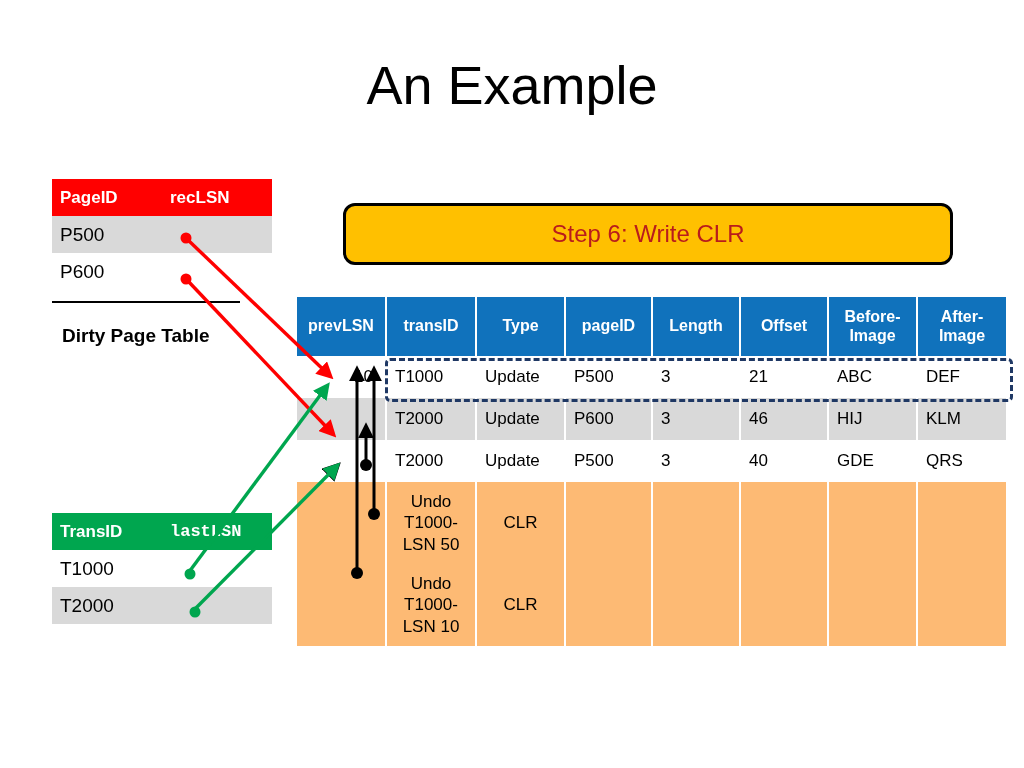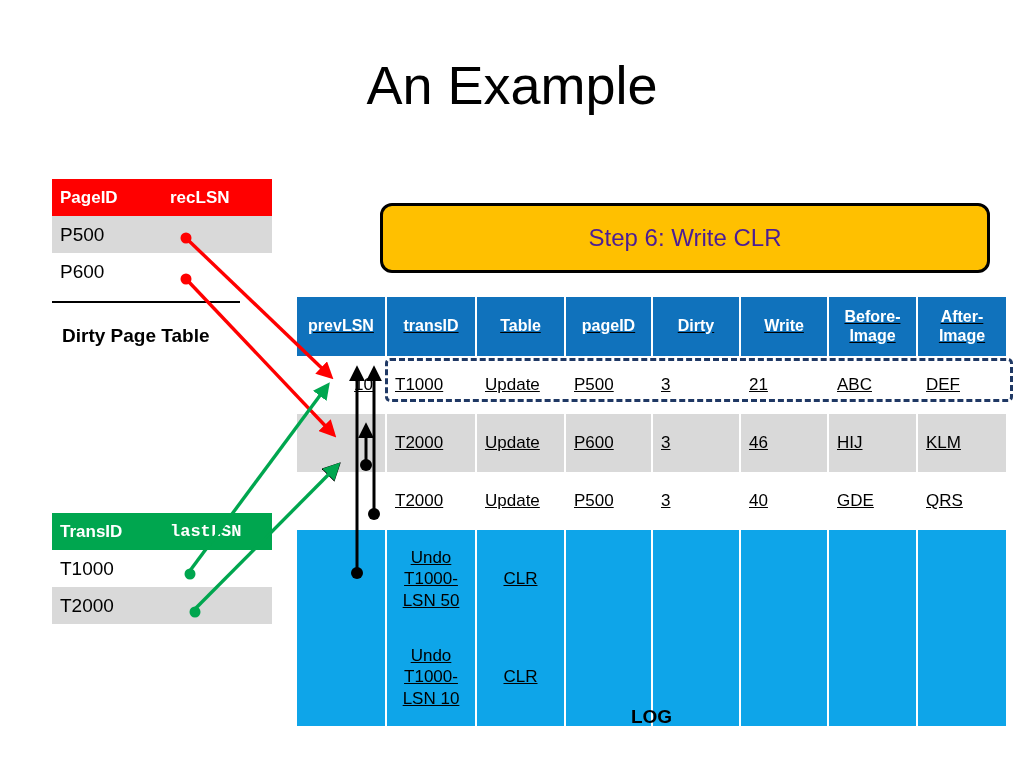--- a/index.html
+++ b/index.html
@@ -25,43 +25,43 @@
   .minitable th{font-weight:bold;font-size:17px;color:#ffffff;}
   .mt-hdr-red th{background:#FF0000;}
   .mt-hdr-green th{background:#00A64F;}
   .row-shade td{background:#D9D9D9;}
   .row-plain td{background:#ffffff;}
   .mt-sep{position:absolute;height:2px;background:#000;}
   .mt-caption{position:absolute;font-size:19px;font-weight:bold;color:#000;}
 
   
   #stepbox{
-    position:absolute;left:343px;top:203px;width:610px;height:70px;
+    position:absolute;left:343px;top:203px;width:610px;height:62px;
     background:#FFC000;border:3px solid #000;border-radius:12px;
     display:flex;align-items:center;justify-content:center;
-    font-size:24px;color:#4c1d95;box-sizing:border-box;margin-left:37px;
-  }
-
-  
-  #logwrap{position:absolute;left:297px;top:297px;width:709px;text-decoration:underline;}
+    font-size:24px;color:#b91c1c;box-sizing:border-box;
+  }
+
+  
+  #logwrap{position:absolute;left:297px;top:297px;width:709px;}
   #logtable{border-collapse:collapse;table-layout:fixed;width:709px;}
   #logtable th{
     background:#1072BC;color:#fff;font-size:16px;font-weight:bold;
     height:59px;vertical-align:middle;text-align:center;
     border-right:2px solid #ffffff;padding:0 2px;line-height:1.15;
   }
   #logtable th:last-child{border-right:none;}
   #logtable td{
     font-size:17px;color:#000;height:42px;vertical-align:middle;
-    padding:8px 8px;border-right:2px solid #ffffff;
+    padding:0 8px;border-right:2px solid #ffffff;
   }
   #logtable td:last-child{border-right:none;}
   #logtable tr.r-white td{background:#ffffff;}
   #logtable tr.r-grey td{background:#D9D9D9;}
-  #logtable tr.r-dark td{background:#0ea5e9;height:82px;}
+  #logtable tr.r-dark td{background:#fdba74;height:82px;}
   #logtable td.c-prev{text-align:right;padding-right:12px;}
   #logtable tr.r-dark td.c-trans,
   #logtable tr.r-dark td.c-type{text-align:center;padding:0 4px;line-height:1.25;}
   #logcaption{
     position:absolute;left:297px;top:706px;width:709px;text-align:center;
     font-size:19px;font-weight:bold;color:#000;
   }
 
   
   #dashbox{
@@ -134,30 +134,30 @@
       </colgroup>
       <tbody>
           <tr>
         <th>
           <span>prevLSN</span>
         </th>
         <th>
           <span>transID</span>
         </th>
         <th>
-          <span>Table</span>
+          <span>Type</span>
         </th>
         <th>
           <span>pageID</span>
         </th>
         <th>
-          <span>Dirty</span>
-        </th>
-        <th>
-          <span>Write</span>
+          <span>Length</span>
+        </th>
+        <th>
+          <span>Offset</span>
         </th>
         <th>
           <span>Before-</span><br>
           <span>Image</span>
         </th>
         <th>
           <span>After-</span><br>
           <span>Image</span>
         </th>
       </tr>
@@ -210,21 +210,20 @@
         <td></td>
         <td></td>
         <td></td>
         <td></td>
       </tr>
     </tbody>
       </table>
   </div>
 
   <div id="dashbox"></div>
-  <div id="logcaption">LOG</div>
 
   <svg id="arrows" viewBox="0 0 1024 768" xmlns="http://www.w3.org/2000/svg">
     <defs>
       <marker id="ahRed" markerWidth="5" markerHeight="5" refX="3.6" refY="2.5" orient="auto">
         <path d="M0,0 L5,2.5 L0,5 z" fill="#FF0000"></path>
       </marker>
       <marker id="ahGreen" markerWidth="5" markerHeight="5" refX="3.6" refY="2.5" orient="auto">
         <path d="M0,0 L5,2.5 L0,5 z" fill="#00A64F"></path>
       </marker>
       <marker id="ahBlack" markerWidth="5.4" markerHeight="5.4" refX="3.8" refY="2.7" orient="auto">

